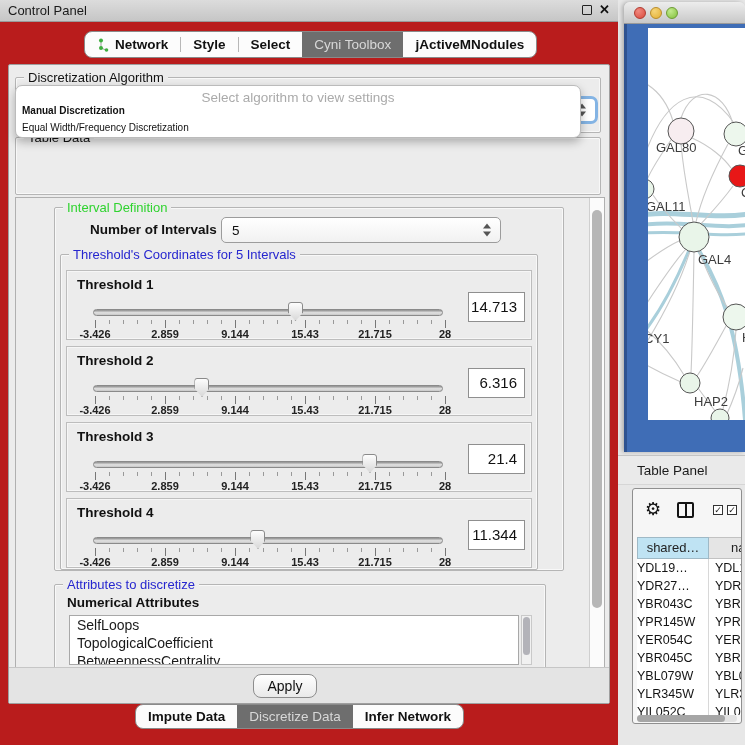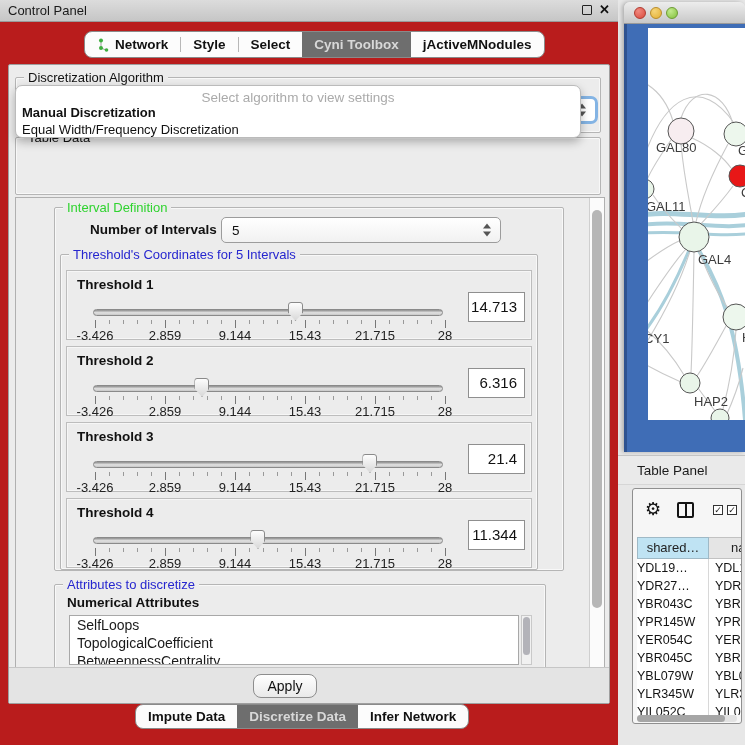--- a/index.html
+++ b/index.html
@@ -12,21 +12,21 @@
     background:linear-gradient(#dcdcdc,#c6c6c6); border-bottom:1px solid #9a9a9a;
     display:flex; align-items:center; padding:0 8px; font-size:13px; color:#1a1a1a; }
   .win-icons { position:absolute; right:8px; top:5px; display:flex; gap:7px; align-items:center; }
   .float-box { width:10px; height:10px; border:1.5px solid #222; border-radius:1px; }
   .close-x { font-size:13px; font-weight:bold; color:#111; line-height:10px; }
   
   .tabbar { position:absolute; display:flex; align-items:stretch; background:#fcfcfc;
     border:1.5px solid #8a8a8a; border-radius:8px; overflow:hidden; height:27px; }
   .tabbar .tab { display:flex; align-items:center; padding:0 12px; font-weight:bold;
     font-size:13.5px; color:#111; background:transparent; cursor:default; white-space:nowrap; }
-  .tabbar .tab.sel { background:#6e6e6e; color:#d8d8d8; font-weight:bold; }
+  .tabbar .tab.sel { background:#6e6e6e; color:#d8d8d8; font-weight:normal; }
   .tabbar .sep { width:1px; background:#b8b8b8; margin:5px 0; }
   .tab svg { margin-right:6px; }
   
   .mainpanel { position:absolute; left:8px; top:64px; width:602px; height:640px;
     background:#ececec; border:1px solid #9f9f9f; border-radius:2px; }
   .grouplabel { position:absolute; top:-8px; left:8px; background:#ececec; padding:0 4px;
     font-size:13px; white-space:nowrap; }
   .groupbox { position:absolute; border:1px solid #b5b5b5; border-radius:2px;
     box-shadow:inset 0 0 0 1px #f8f8f8; }
   .green { color:#2fd32f; }
@@ -37,21 +37,21 @@
   .combo .spin i { display:block; width:0; height:0; border-left:4px solid transparent;
     border-right:4px solid transparent; }
   .combo .spin i.up { border-bottom:5px solid #555; margin-bottom:3px; }
   .combo .spin i.dn { border-top:5px solid #555; }
   .focus-combo { border:3px solid #84b4e4; border-radius:7px; background:#fff; }
   
   .popup { position:absolute; left:6px; top:20px; width:566px; height:53px; background:#fff;
     border:1px solid #bbb; border-radius:7px; box-shadow:0 4px 10px rgba(0,0,0,.28); z-index:5; }
   .popup .hint { position:absolute; top:4px; left:0; width:100%; text-align:center;
     color:#aaaaaa; font-size:13.5px; }
-  .popup .opt { position:absolute; left:6px; font-size:13px; color:#111; white-space:nowrap; }
+  .popup .opt { position:absolute; left:6px; font-size:10px; color:#111; white-space:nowrap; }
   .popup .opt.b { font-weight:bold; }
   
   .scrollpane { position:absolute; left:6px; top:132px; width:590px; height:472px;
     border:1px solid #b0b0b0; background:#ececec; overflow:hidden; }
   .vscroll { position:absolute; right:0; top:0; width:15px; height:100%;
     background:#fbfbfb; border-left:1px solid #cfcfcf; }
   .vscroll .thumb { position:absolute; left:2px; width:10px; background:#b6b6b6; border-radius:5px; }
   
   .th-panel { position:absolute; left:5px; width:466px; height:70px; background:#ececec;
     border:1px solid #bdbdbd; box-shadow:inset 0 0 0 1px #f6f6f6; }
@@ -59,22 +59,22 @@
   .track { position:absolute; left:26px; top:38px; width:350px; height:7px; border-radius:4px;
     background:linear-gradient(#8d8d8d,#e3e3e3 55%,#c6c6c6); border:1px solid #8a8a8a; }
   .thumbpin { position:absolute; top:31px; width:15px; height:19px;
     background:linear-gradient(#fdfdfd,#d9d9d9); border:1px solid #8a8a8a;
     clip-path:polygon(0 0,100% 0,100% 55%,50% 100%,0 55%); border-radius:3px; }
   .ticks { position:absolute; left:28px; top:49px; width:352px; height:9px; }
   .ticks i { position:absolute; top:0; width:1px; background:#777; }
   .ticks i.minor { height:4px; background:#999; }
   .ticks i.major { height:8px; }
   .ticklabels { position:absolute; left:0; top:57px; width:100%; height:12px; }
-  .ticklabels span { position:absolute; transform:translateX(-50%); font-size:13px;
-    font-weight:normal; color:#222; white-space:nowrap; }
+  .ticklabels span { position:absolute; transform:translateX(-50%); font-size:11px;
+    font-weight:bold; color:#222; white-space:nowrap; }
   .valbox { position:absolute; left:401px; top:21px; width:57px; height:30px; background:#fff;
     border:1px solid #8f8f8f; font-size:15px; text-align:right; padding:5px 7px 0 0; color:#111; }
   
   .attrlist { position:absolute; background:#fff; border:1px solid #a8a8a8; overflow:hidden;
     font-size:14px; }
   .attrlist .it { height:18px; line-height:18px; padding-left:7px; color:#1a1a1a; white-space:nowrap; }
   .minivscroll { position:absolute; width:11px; background:#f1f1f1; border:1px solid #c9c9c9; }
   .minivscroll .thumb { position:absolute; left:1px; top:1px; width:7px; height:38px;
     background:#b3b3b9; border-radius:4px; }
   

